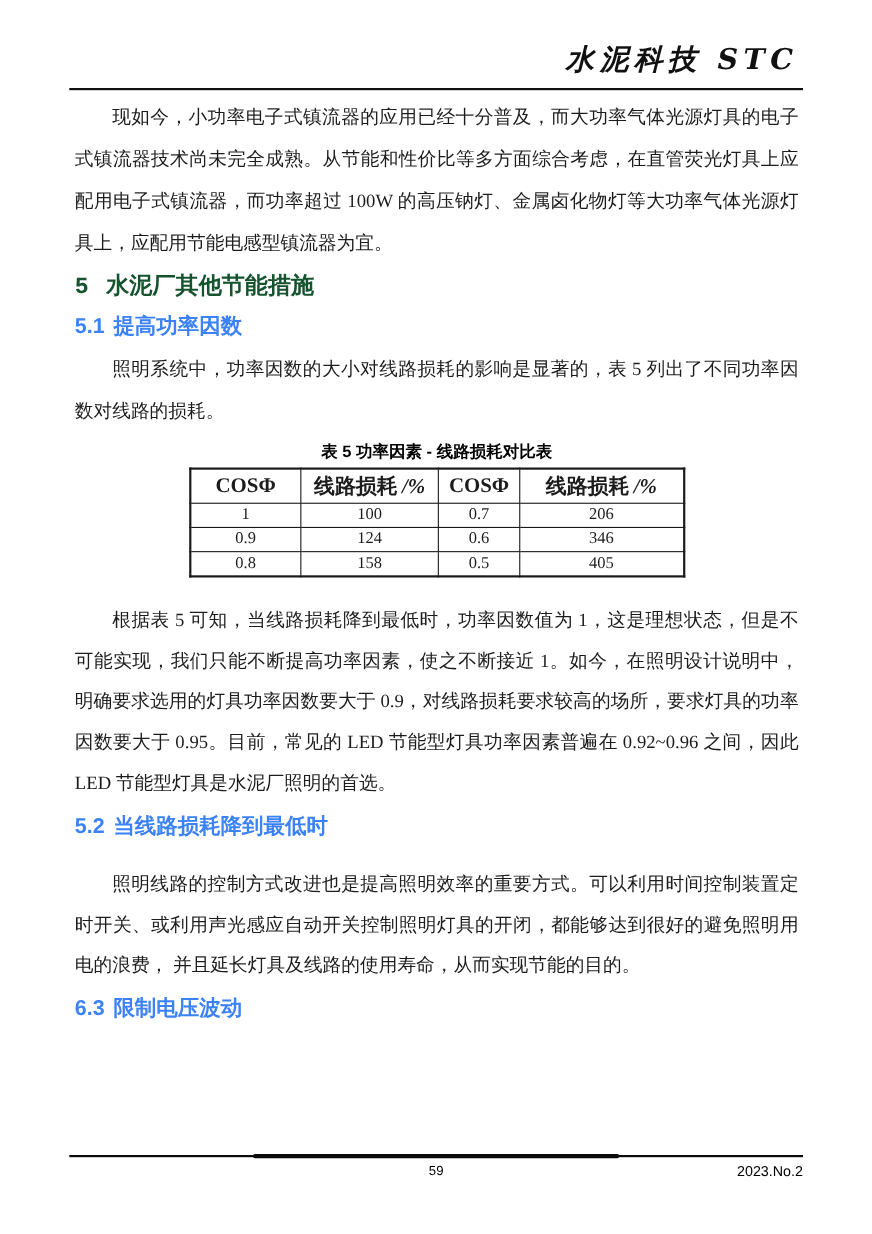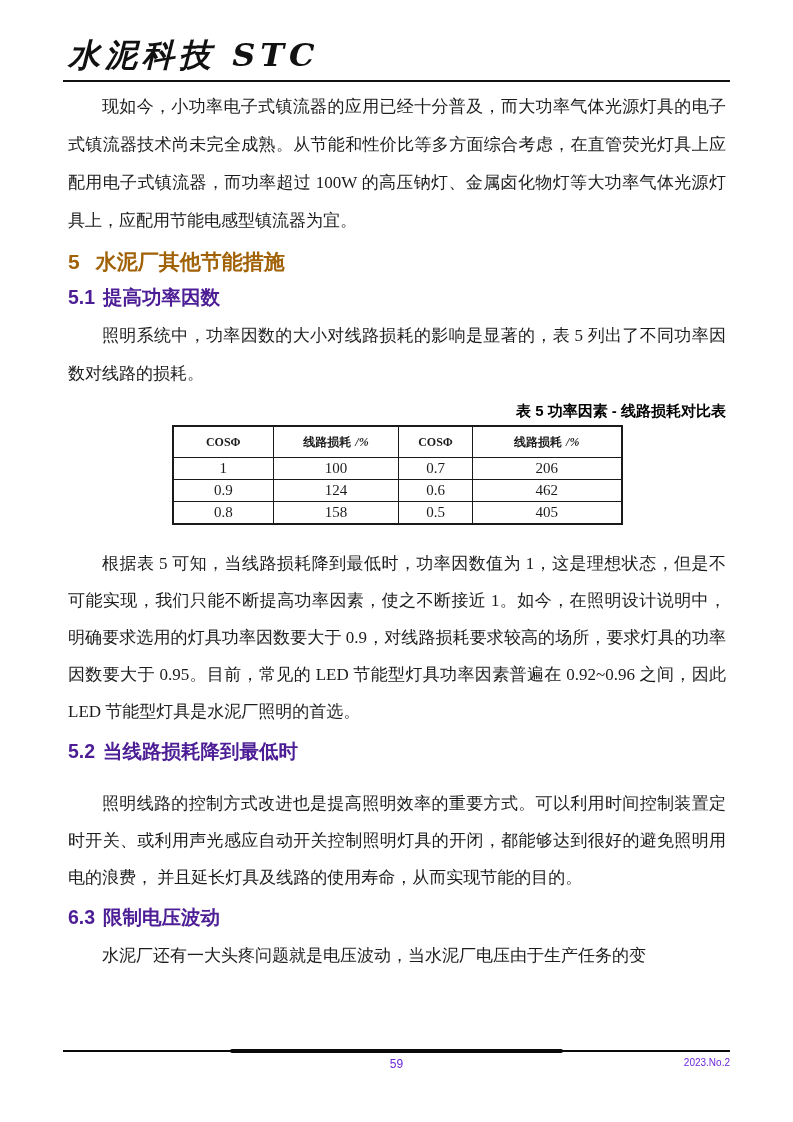--- a/index.html
+++ b/index.html
@@ -9,25 +9,25 @@
     margin:0 auto;
     background:#ffffff;
     overflow:hidden;
     font-family:"Liberation Serif","DejaVu Serif",serif;
     color:#1c1c1c;
   }
   .content{padding:38px 67px 0 68px;}
 
   
   .journal-title{
-    text-align:left;
+    text-align:right;
     font-family:"DejaVu Serif","Liberation Serif",serif;
     font-style:italic;
     font-weight:700;
-    font-size:32px;
+    font-size:26px;
     letter-spacing:5px;
     line-height:34px;
     color:#111;
   }
   .header-rule{
     height:2px;background:#111;
     margin:8px -4px 0 -5px;
   }
 
   
@@ -35,41 +35,41 @@
     margin:6px 0 0 0;
     font-size:17px;
     line-height:38px;
     text-align:justify;
     text-indent:2em;
   }
   .para.tight{line-height:37px;margin-top:20px;}
 
   .h-section{
     margin:8px 0 0 0;
-    font-family:Liberation Sans, sans-serif;
+    font-family:Liberation Mono, monospace;
     font-weight:700;
     font-size:21px;
     line-height:28px;
-    color:#a16207;
+    color:#14532d;
   }
   .h-section .num{margin-right:16px;}
   .h-sub{
     margin:8px 0 0 0;
     font-family:"Liberation Sans","DejaVu Sans",sans-serif;
     font-weight:700;
     font-size:19.5px;
     line-height:27px;
-    color:#4c1d95;
+    color:#3b82f6;
   }
   .h-sub .num{margin-right:8px;}
 
   
   .tbl-caption{
     margin:8px 0 4px 0;
-    text-align:right;
+    text-align:center;
     font-family:"Liberation Sans","DejaVu Sans",sans-serif;
     font-weight:700;
     font-size:15px;
     line-height:20px;
     color:#000;
   }
   table.data{
     width:449px;
     margin:0 auto;
     border-collapse:collapse;
@@ -80,21 +80,21 @@
   table.data col.c3{width:74px;}
   table.data col.c4{width:149px;}
   table.data th, table.data td{
     border:1px solid #1a1a1a;
     text-align:center;
     padding:0;
   }
   table.data{border:2px solid #1a1a1a;}
   table.data th{
     height:30px;
-    font-size:12px;
+    font-size:19px;
     font-weight:700;
   }
   table.data th:nth-child(odd){font-family:"Liberation Serif","DejaVu Serif",serif;}
   table.data th:nth-child(even){font-family:"Liberation Sans","DejaVu Sans",sans-serif;}
   table.data th .unit{
     font-family:"Liberation Serif","DejaVu Serif",serif;
     font-style:italic;font-weight:700;margin-left:4px;
   }
   table.data td{
     height:21px;
@@ -114,27 +114,27 @@
   .footer-rule::after{
     content:"";
     position:absolute;left:25%;right:25%;top:-1px;
     height:4px;background:#0a0a0a;border-radius:2px;
   }
   .footer-row{
     position:relative;
     margin-top:5px;
     height:16px;
     font-family:"Liberation Sans","DejaVu Sans",sans-serif;
-    font-size:12px;color:#6d28d9;
+    font-size:12px;color:#000000;
   }
   .page-number{
     position:absolute;left:50%;transform:translateX(-50%);
   }
   .issue-number{
-    position:absolute;right:0;top:0;font-size:10px;
+    position:absolute;right:0;top:0;font-size:13px;
   }
 </style>
 </head>
 <body>
 
 <div class="page">
   <div class="content">
 
     <div class="journal-title">水泥科技 STC</div>
     <div class="header-rule"></div>
@@ -167,38 +167,37 @@
         <tr>
           <td>1</td>
           <td>100</td>
           <td>0.7</td>
           <td>206</td>
         </tr>
         <tr>
           <td>0.9</td>
           <td>124</td>
           <td>0.6</td>
-          <td>462</td>
+          <td>346</td>
         </tr>
         <tr>
           <td>0.8</td>
           <td>158</td>
           <td>0.5</td>
           <td>405</td>
         </tr>
       </tbody>
     </table>
 
     <p class="para tight">根据表 5 可知，当线路损耗降到最低时，功率因数值为 1，这是理想状态，但是不可能实现，我们只能不断提高功率因素，使之不断接近 1。如今，在照明设计说明中，明确要求选用的灯具功率因数要大于 0.9，对线路损耗要求较高的场所，要求灯具的功率因数要大于 0.95。目前，常见的 LED 节能型灯具功率因素普遍在 0.92~0.96 之间，因此 LED 节能型灯具是水泥厂照明的首选。</p>
 
     <h3 class="h-sub"><span class="num">5.2</span><span>当线路损耗降到最低时</span></h3>
     <p class="para tight">照明线路的控制方式改进也是提高照明效率的重要方式。可以利用时间控制装置定时开关、或利用声光感应自动开关控制照明灯具的开闭，都能够达到很好的避免照明用电的浪费， 并且延长灯具及线路的使用寿命，从而实现节能的目的。</p>
 
     <h3 class="h-sub"><span class="num">6.3</span><span>限制电压波动</span></h3>
-    <p class="para">水泥厂还有一大头疼问题就是电压波动，当水泥厂电压由于生产任务的变</p>
 
   </div>
 
   <div class="footer">
     <div class="footer-rule"></div>
     <div class="footer-row">
       <span class="page-number">59</span>
       <span class="issue-number">2023.No.2</span>
     </div>
   </div>

